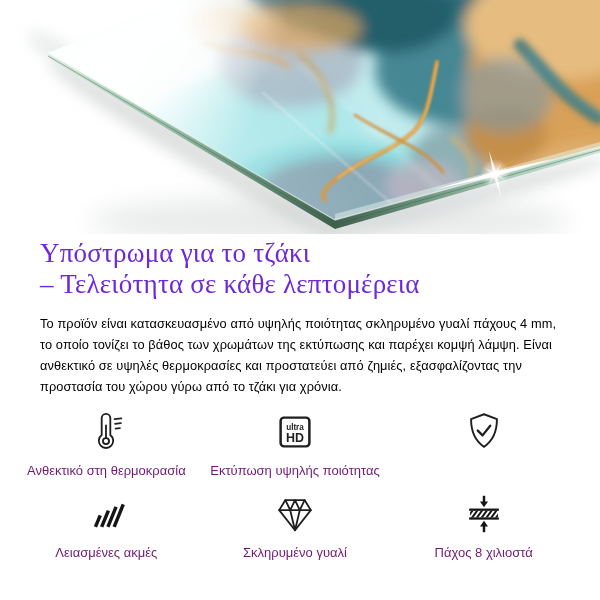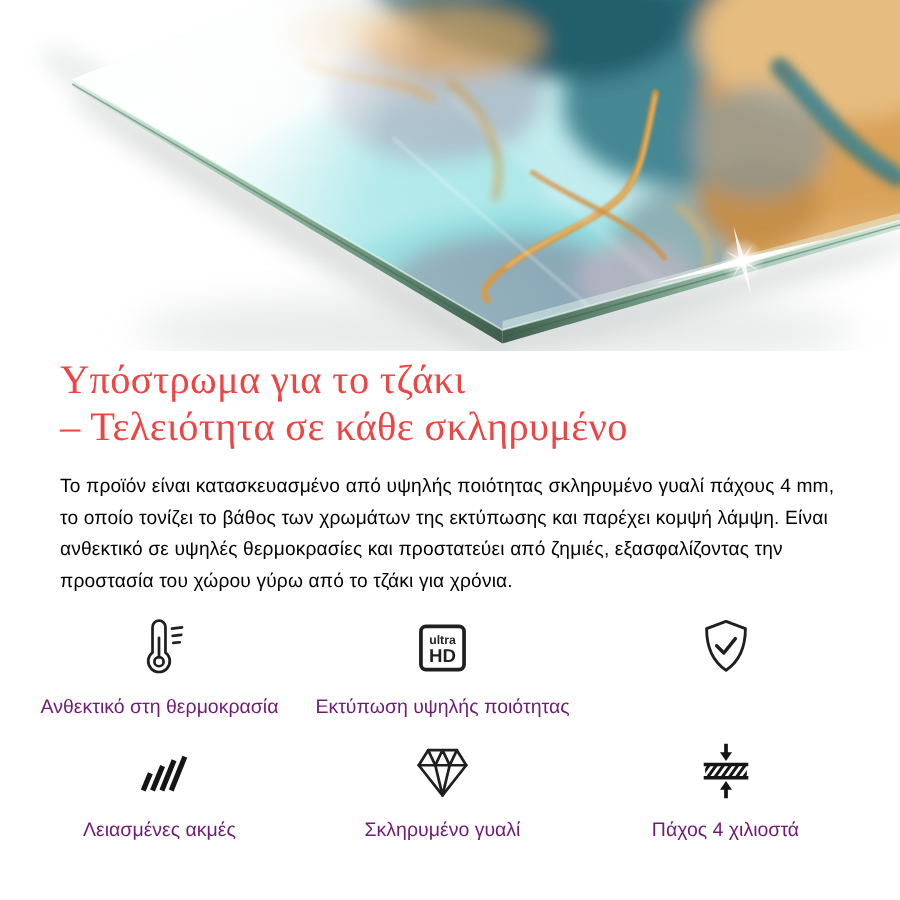--- a/index.html
+++ b/index.html
@@ -5,21 +5,21 @@
   html,body{margin:0;padding:0;}
   body{
     width:600px;height:600px;background:#ffffff;overflow:hidden;
     font-family:"Liberation Sans","DejaVu Sans",sans-serif;color:#4a4a4a;
   }
   .hero{width:600px;height:234px;overflow:hidden;background:#ffffff;}
   .hero svg{display:block;}
   .content{padding:4px 10px 0 40px;}
   .title{
     font-family:"Liberation Serif","DejaVu Serif",serif;
-    font-size:27px;line-height:31px;font-weight:400;color:#ef4444;
+    font-size:27px;line-height:31px;font-weight:400;color:#6d28d9;
     margin:0;letter-spacing:.2px;
   }
   .title span{display:block;}
   .desc{
     margin:13px 0 0 0;font-size:12.8px;line-height:21px;color:#000000;
     white-space:pre-line;max-width:552px;letter-spacing:.1px;
   }
   .features{
     position:relative;left:-28px;width:566px;margin-top:12px;
     display:grid;grid-template-columns:repeat(3,1fr);row-gap:12px;
@@ -158,21 +158,21 @@
       <polygon points="0,-13 1.3,0 0,13 -1.3,0" fill="#ffffff"></polygon>
     </g>
     <circle r="2.3" fill="#ffffff"></circle>
   </g>
 </svg>
 </div>
 
 <div class="content">
   <h1 class="title">
     <span>Υπόστρωμα για το τζάκι</span>
-    <span>– Τελειότητα σε κάθε σκληρυμένο</span>
+    <span>– Τελειότητα σε κάθε λεπτομέρεια</span>
   </h1>
 
   <p class="desc">Το προϊόν είναι κατασκευασμένο από υψηλής ποιότητας σκληρυμένο γυαλί πάχους 4 mm,
 το οποίο τονίζει το βάθος των χρωμάτων της εκτύπωσης και παρέχει κομψή λάμψη. Είναι
 ανθεκτικό σε υψηλές θερμοκρασίες και προστατεύει από ζημιές, εξασφαλίζοντας την
 προστασία του χώρου γύρω από το τζάκι για χρόνια.</p>
 
   <div class="features">
 
     <div class="feature">
@@ -255,17 +255,17 @@
             <line x1="5" y1="30" x2="13" y2="19"></line>
             <line x1="10" y1="30" x2="18" y2="19"></line>
             <line x1="15" y1="30" x2="23" y2="19"></line>
             <line x1="20" y1="30" x2="28" y2="19"></line>
             <line x1="25" y1="30" x2="33" y2="19"></line>
             <line x1="30" y1="30" x2="38" y2="19"></line>
             <line x1="35" y1="30" x2="43" y2="19"></line>
           </g>
         </svg>
       </div>
-      <div class="label">Πάχος 4 χιλιοστά</div>
+      <div class="label">Πάχος 8 χιλιοστά</div>
     </div>
 
   </div>
 </div>
 
 </body></html>

